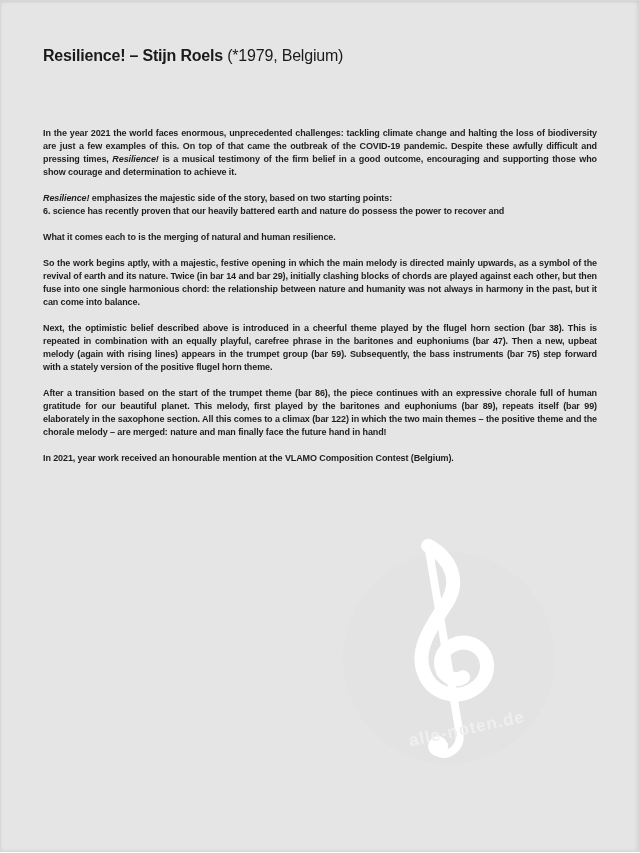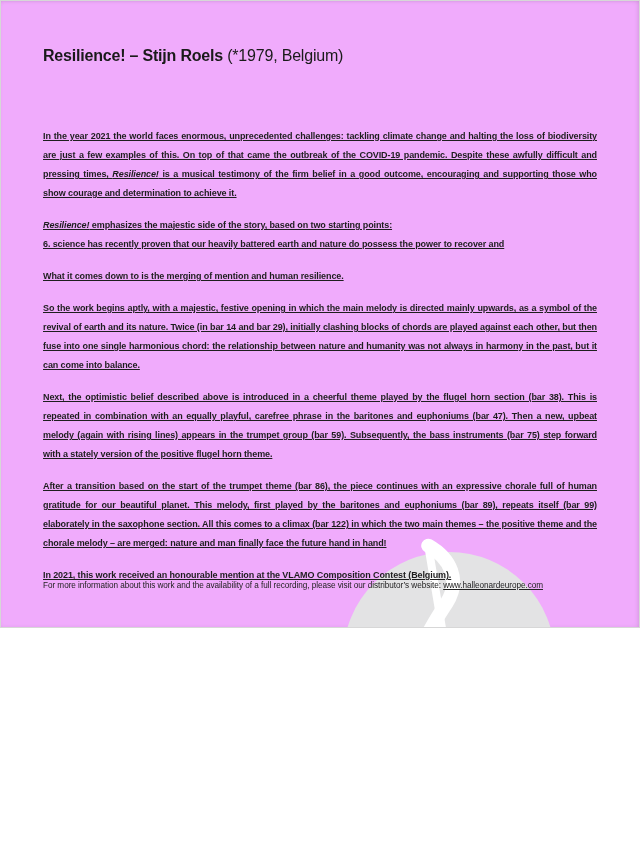--- a/index.html
+++ b/index.html
@@ -1,21 +1,21 @@
 <!DOCTYPE html>
 <html><head>
 <meta charset="utf-8">
 <style>
   html, body { margin: 0; padding: 0; background: #ffffff; }
   .page {
     position: relative;
     width: 640px;
-    height: 628px;
+    height: 852px;
     box-sizing: border-box;
-    background: #f0abfc;
+    background: #e5e5e5;
     border: 1px solid #d7d7d7;
     box-shadow: inset -2px 0 6px -3px rgba(0,0,0,0.18), inset 0 2px 5px -3px rgba(0,0,0,0.14);
     overflow: hidden;
     font-family: "Liberation Sans", "DejaVu Sans", sans-serif;
     color: #1e1e1e;
   }
   .title-row {
     position: absolute;
     top: 46px;
     left: 42px;
@@ -26,26 +26,25 @@
     white-space: nowrap;
   }
   .title-main { font-weight: bold; }
   .title-detail { font-weight: normal; }
   .body-text {
     position: absolute;
     top: 126px;
     left: 42px;
     right: 42px;
     font-size: 9px;
-    line-height: 19px;
+    line-height: 13px;
     font-weight: bold;
     letter-spacing: -0.1px;
     color: #1e1e1e;
     z-index: 2;
-    text-decoration: underline;
   }
   .body-text .block { margin: 0 0 13px 0; }
   .body-text .line { text-align: justify; }
   .body-text em { font-style: italic; font-weight: bold; }
   .watermark {
     position: absolute;
     left: 328px;
     top: 537px;
     width: 240px;
     height: 240px;
@@ -84,46 +83,43 @@
 
   <div class="body-text">
       <div class="block">
         <div class="line"><span>In the year 2021 the world faces enormous, unprecedented challenges: tackling climate change and halting the loss of biodiversity are just a few examples of this. On top of that came the outbreak of the COVID-19 pandemic. Despite these awfully difficult and pressing times, </span><em>Resilience!</em><span> is a musical testimony of the firm belief in a good outcome, encouraging and supporting those who show courage and determination to achieve it.</span></div>
       </div>
       <div class="block">
         <div class="line"><em>Resilience!</em><span> emphasizes the majestic side of the story, based on two starting points:</span></div>
         <div class="line"><span>6. science has recently proven that our heavily battered earth and nature do possess the power to recover and</span></div>
       </div>
       <div class="block">
-        <div class="line"><span>What it comes down to is the merging of mention and human resilience.</span></div>
+        <div class="line"><span>What it comes each to is the merging of natural and human resilience.</span></div>
       </div>
       <div class="block">
         <div class="line"><span>So the work begins aptly, with a majestic, festive opening in which the main melody is directed mainly upwards, as a symbol of the revival of earth and its nature. Twice (in bar 14 and bar 29), initially clashing blocks of chords are played against each other, but then fuse into one single harmonious chord: the relationship between nature and humanity was not always in harmony in the past, but it can come into balance.</span></div>
       </div>
       <div class="block">
         <div class="line"><span>Next, the optimistic belief described above is introduced in a cheerful theme played by the flugel horn section (bar 38). This is repeated in combination with an equally playful, carefree phrase in the baritones and euphoniums (bar 47). Then a new, upbeat melody (again with rising lines) appears in the trumpet group (bar 59). Subsequently, the bass instruments (bar 75) step forward with a stately version of the positive flugel horn theme.</span></div>
       </div>
       <div class="block">
         <div class="line"><span>After a transition based on the start of the trumpet theme (bar 86), the piece continues with an expressive chorale full of human gratitude for our beautiful planet. This melody, first played by the baritones and euphoniums (bar 89), repeats itself (bar 99) elaborately in the saxophone section. All this comes to a climax (bar 122) in which the two main themes – the positive theme and the chorale melody – are merged: nature and man finally face the future hand in hand!</span></div>
       </div>
       <div class="block">
-        <div class="line"><span>In 2021, this work received an honourable mention at the VLAMO Composition Contest (Belgium).</span></div>
+        <div class="line"><span>In 2021, year work received an honourable mention at the VLAMO Composition Contest (Belgium).</span></div>
       </div>
     </div>
 
   <svg class="watermark" viewBox="0 0 240 240" width="240" height="240" aria-hidden="true">
     <circle cx="120" cy="120" r="106" fill="#e3e3e4"></circle>
     <g transform="rotate(-14 120 120)">
       <g fill="none" stroke="#ffffff" stroke-linecap="round">
         <path d="M127 6 C146 24 150 48 131 66 C106 89 90 105 92 127 C94 150 116 163 137 156 C156 149 162 127 148 114 C136 103 115 107 111 123 C108 136 119 145 129 142" stroke-width="14"></path>
         <path d="M127 6 L112 196" stroke-width="8"></path>
         <path d="M112 196 C110 211 94 217 85 208" stroke-width="8"></path>
       </g>
       <circle cx="88" cy="203" r="10" fill="#ffffff"></circle>
     </g>
     <text x="139" y="196" transform="rotate(-12 139 196)" text-anchor="middle" font-size="17" letter-spacing="1" fill="#efefef">alle-noten.de</text>
   </svg>
 
-  <div class="footer-row">
-    <span>For more information about this work and the availability of a full recording, please visit our distributor’s website: </span><span class="footer-link">www.halleonardeurope.com</span>
-  </div>
 
 </div>
 
 </body></html>

